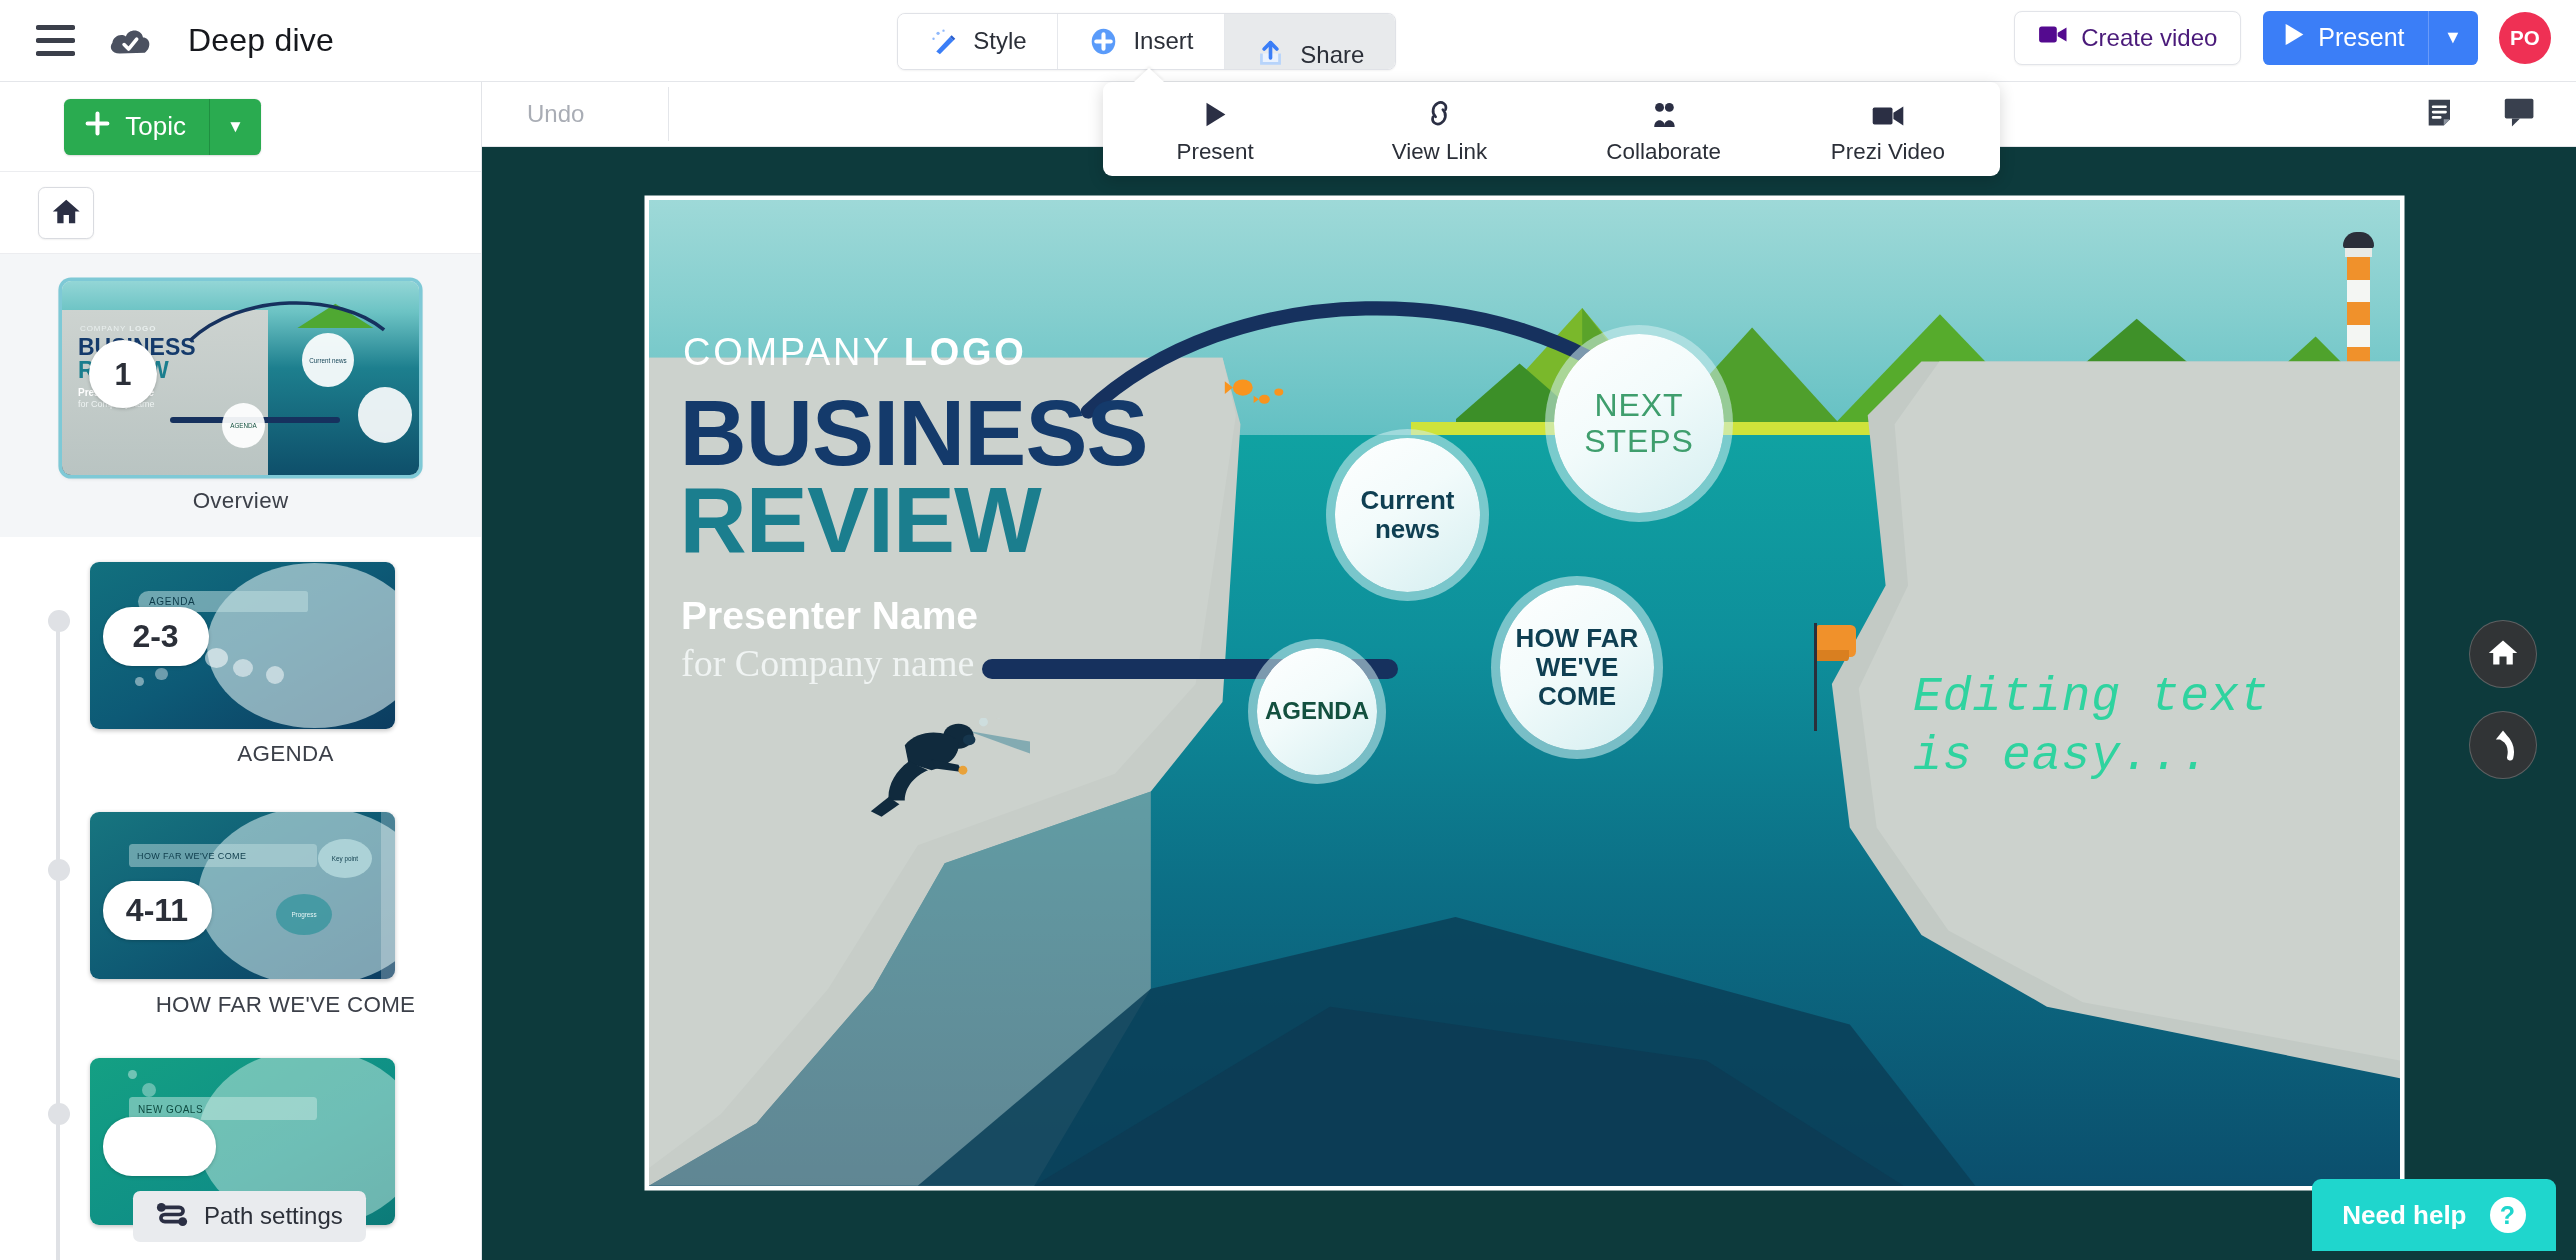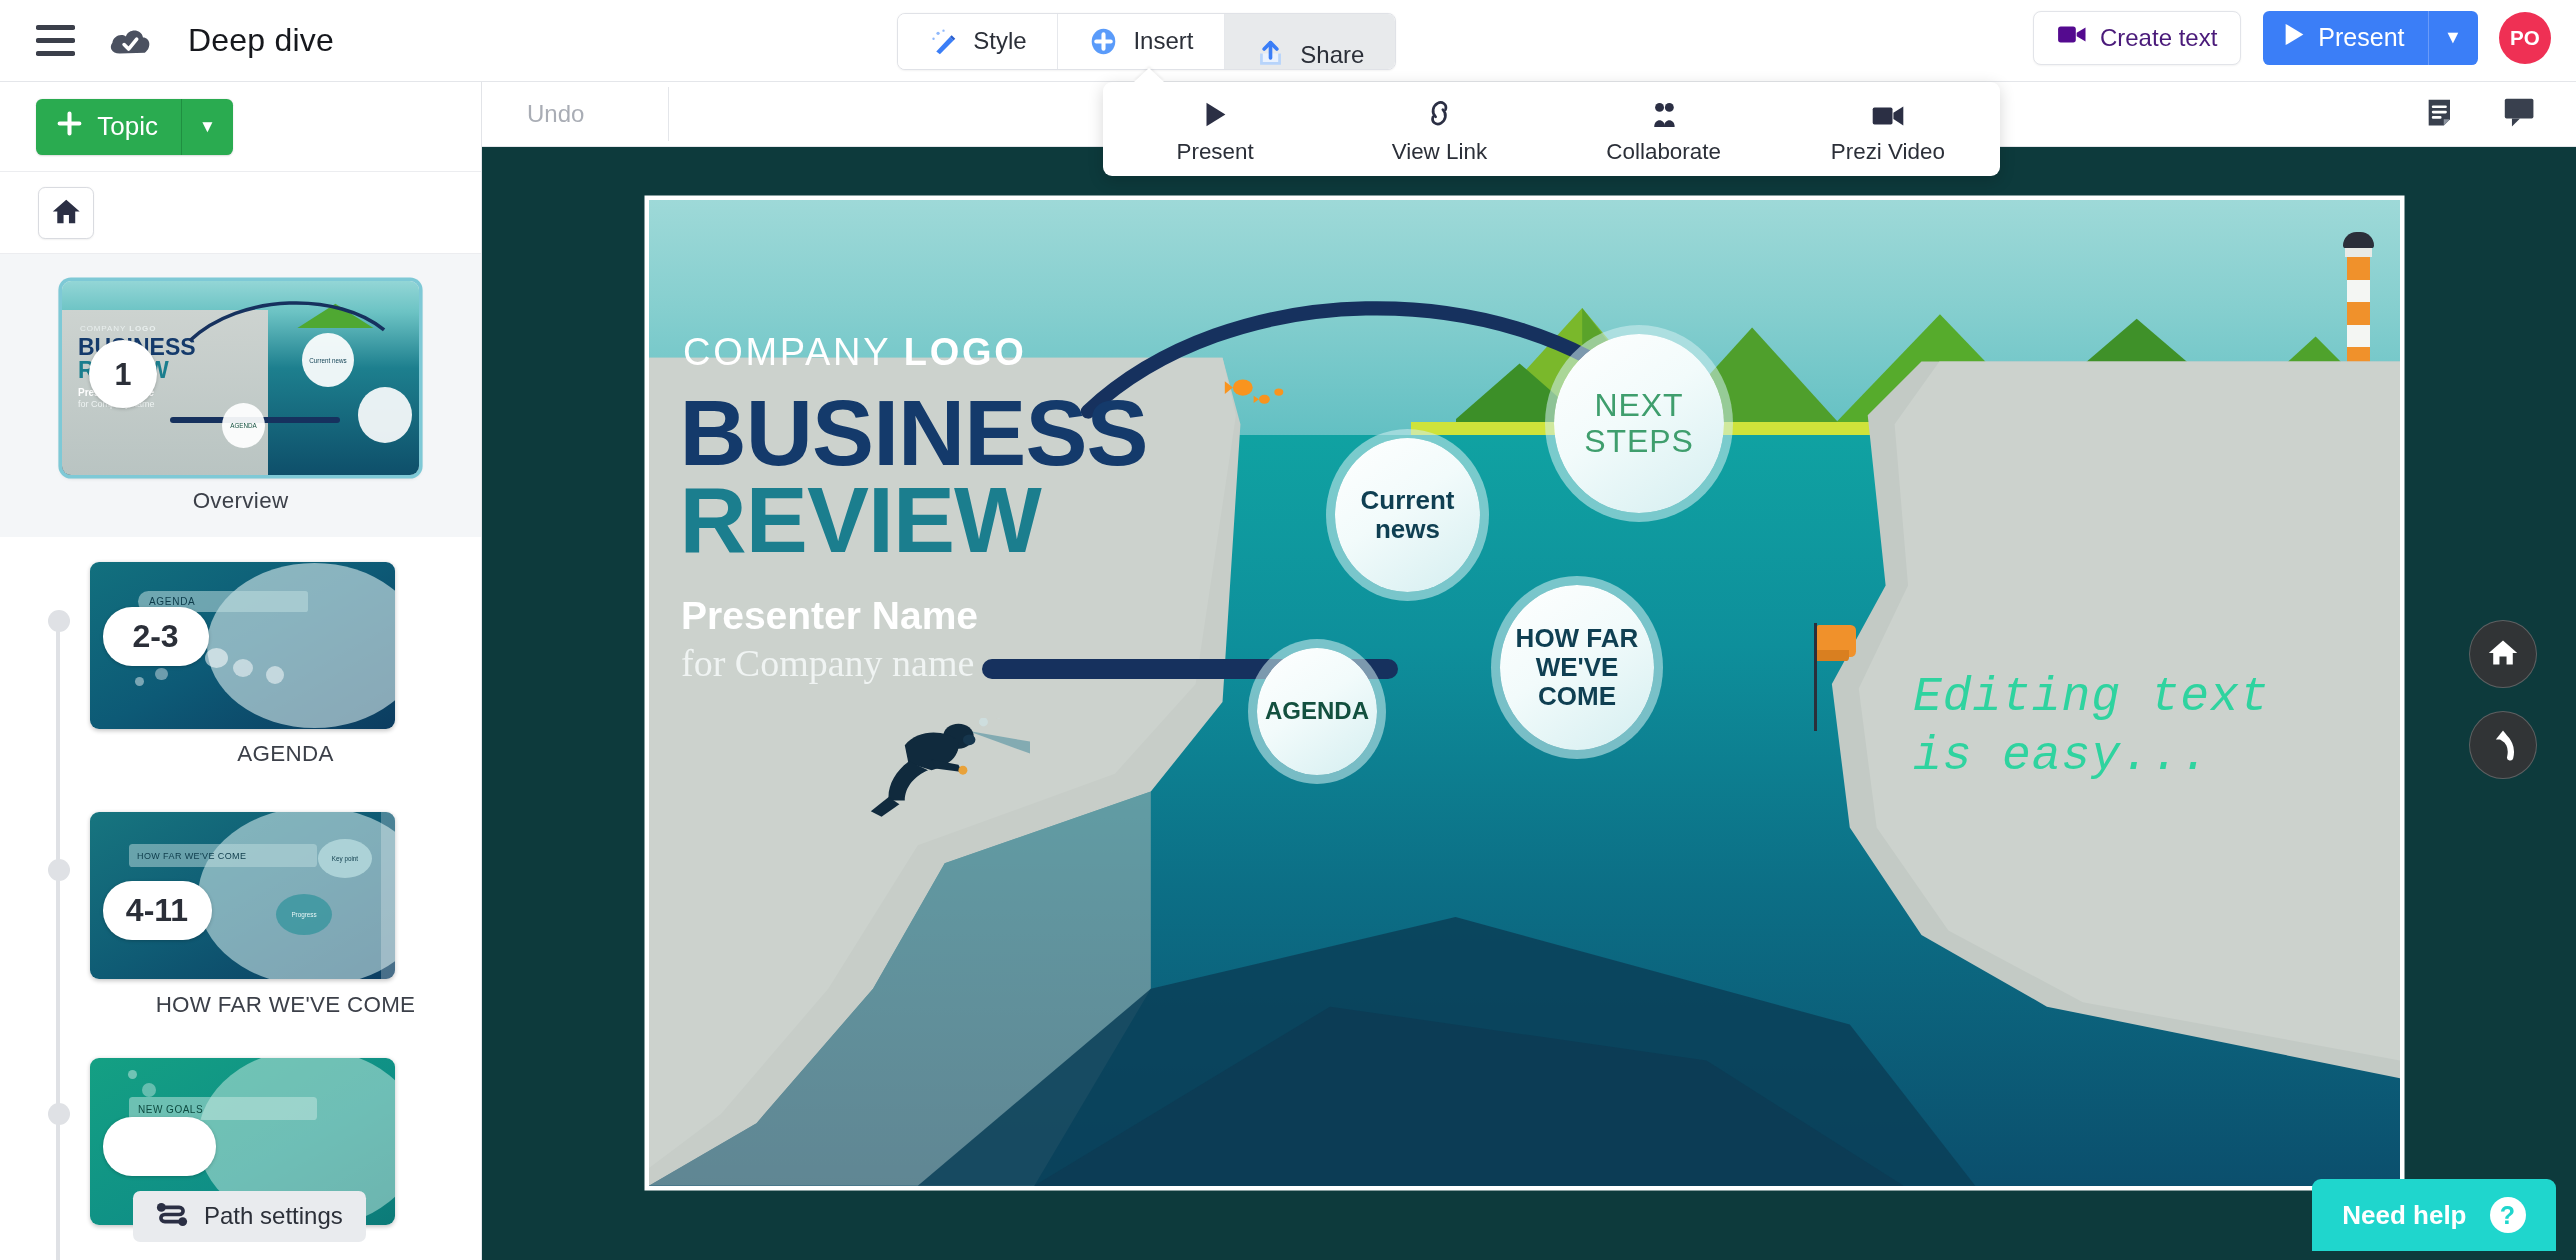--- a/index.html
+++ b/index.html
@@ -70,21 +70,21 @@
   .share-item .lbl { font-size: 22.4px; color: #2b2f38; }
   .share-item.highlight { outline: 6.3px solid #fb2e07; outline-offset: -2.7px; background: #fff; z-index: 3; }
   .share-ic { height: 36px; display: flex; align-items: flex-end; justify-content: center; }
 
   
   .sidebar { position: absolute; left: 0; top: 82px; width: 482px; height: 1178px;
     background: #fff; border-right: 0.9px solid #e2e4e8; }
   .topic-row { height: 90px; display: flex; align-items: center; padding-left: 36px;
     border-bottom: 0.9px solid #ecedf0; }
   .topic-btn { display: flex; align-items: stretch; height: 56px; border-radius: 6.3px; overflow: hidden;
-    background: #2aab50; cursor: pointer; box-shadow: 0 0.9px 1.8px rgba(0,0,0,.15); }
+    background: #2aab50; cursor: pointer; box-shadow: 0 0.9px 1.8px rgba(0,0,0,.15); margin-left: 28px; }
   .topic-main { display: flex; align-items: center; gap: 14.3px; color: #fff; font-size: 26px; padding: 0 23px 0 20px; }
   .topic-caret { width: 52px; display: flex; align-items: center; justify-content: center;
     border-left: 1.8px solid #1f8f41; color: #fff; font-size: 17px; }
 
   .home-row { height: 82px; display: flex; align-items: center; padding-left: 38px;
     border-bottom: 0.9px solid #ecedf0; background: #fff; }
   .home-btn { width: 56px; height: 52px; border: 0.9px solid #d9dbe0; border-radius: 7.2px;
     display: flex; align-items: center; justify-content: center; background: #fff; cursor: pointer;
     box-shadow: 0 0.9px 1.8px rgba(0,0,0,.06); }
 
@@ -202,21 +202,21 @@
   <div class="tab-arrow"></div>
 
   <div class="tr-group">
     <div class="create-video">
       <span>
         <svg width="30.5" height="23" viewBox="0 0 34 26">
           <rect x="1" y="4" width="20" height="18" rx="3" fill="#540a8f"></rect>
           <path d="M22 11 L32 5 V21 L22 15 Z" fill="#540a8f"></path>
         </svg>
       </span>
-      <span>Create text</span>
+      <span>Create video</span>
     </div>
     <div class="present-btn">
       <div class="present-main">
         <span>
           <svg width="23" height="25" viewBox="0 0 26 28">
               <path d="M3 2 L23 14 L3 26 Z" fill="#fff"></path>
             </svg>
         </span>
         <span>Present</span>
       </div>

